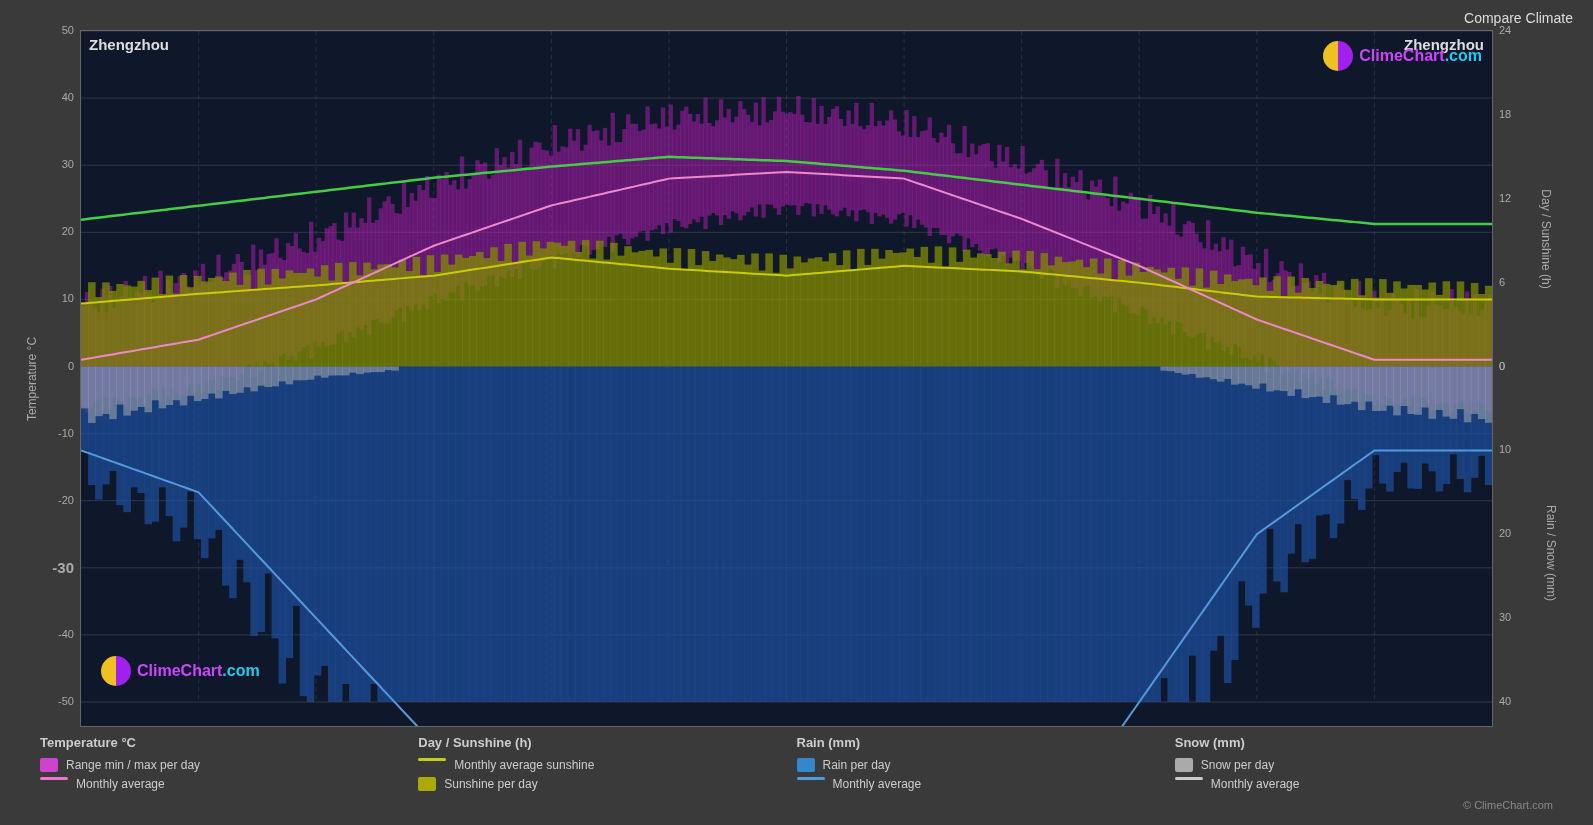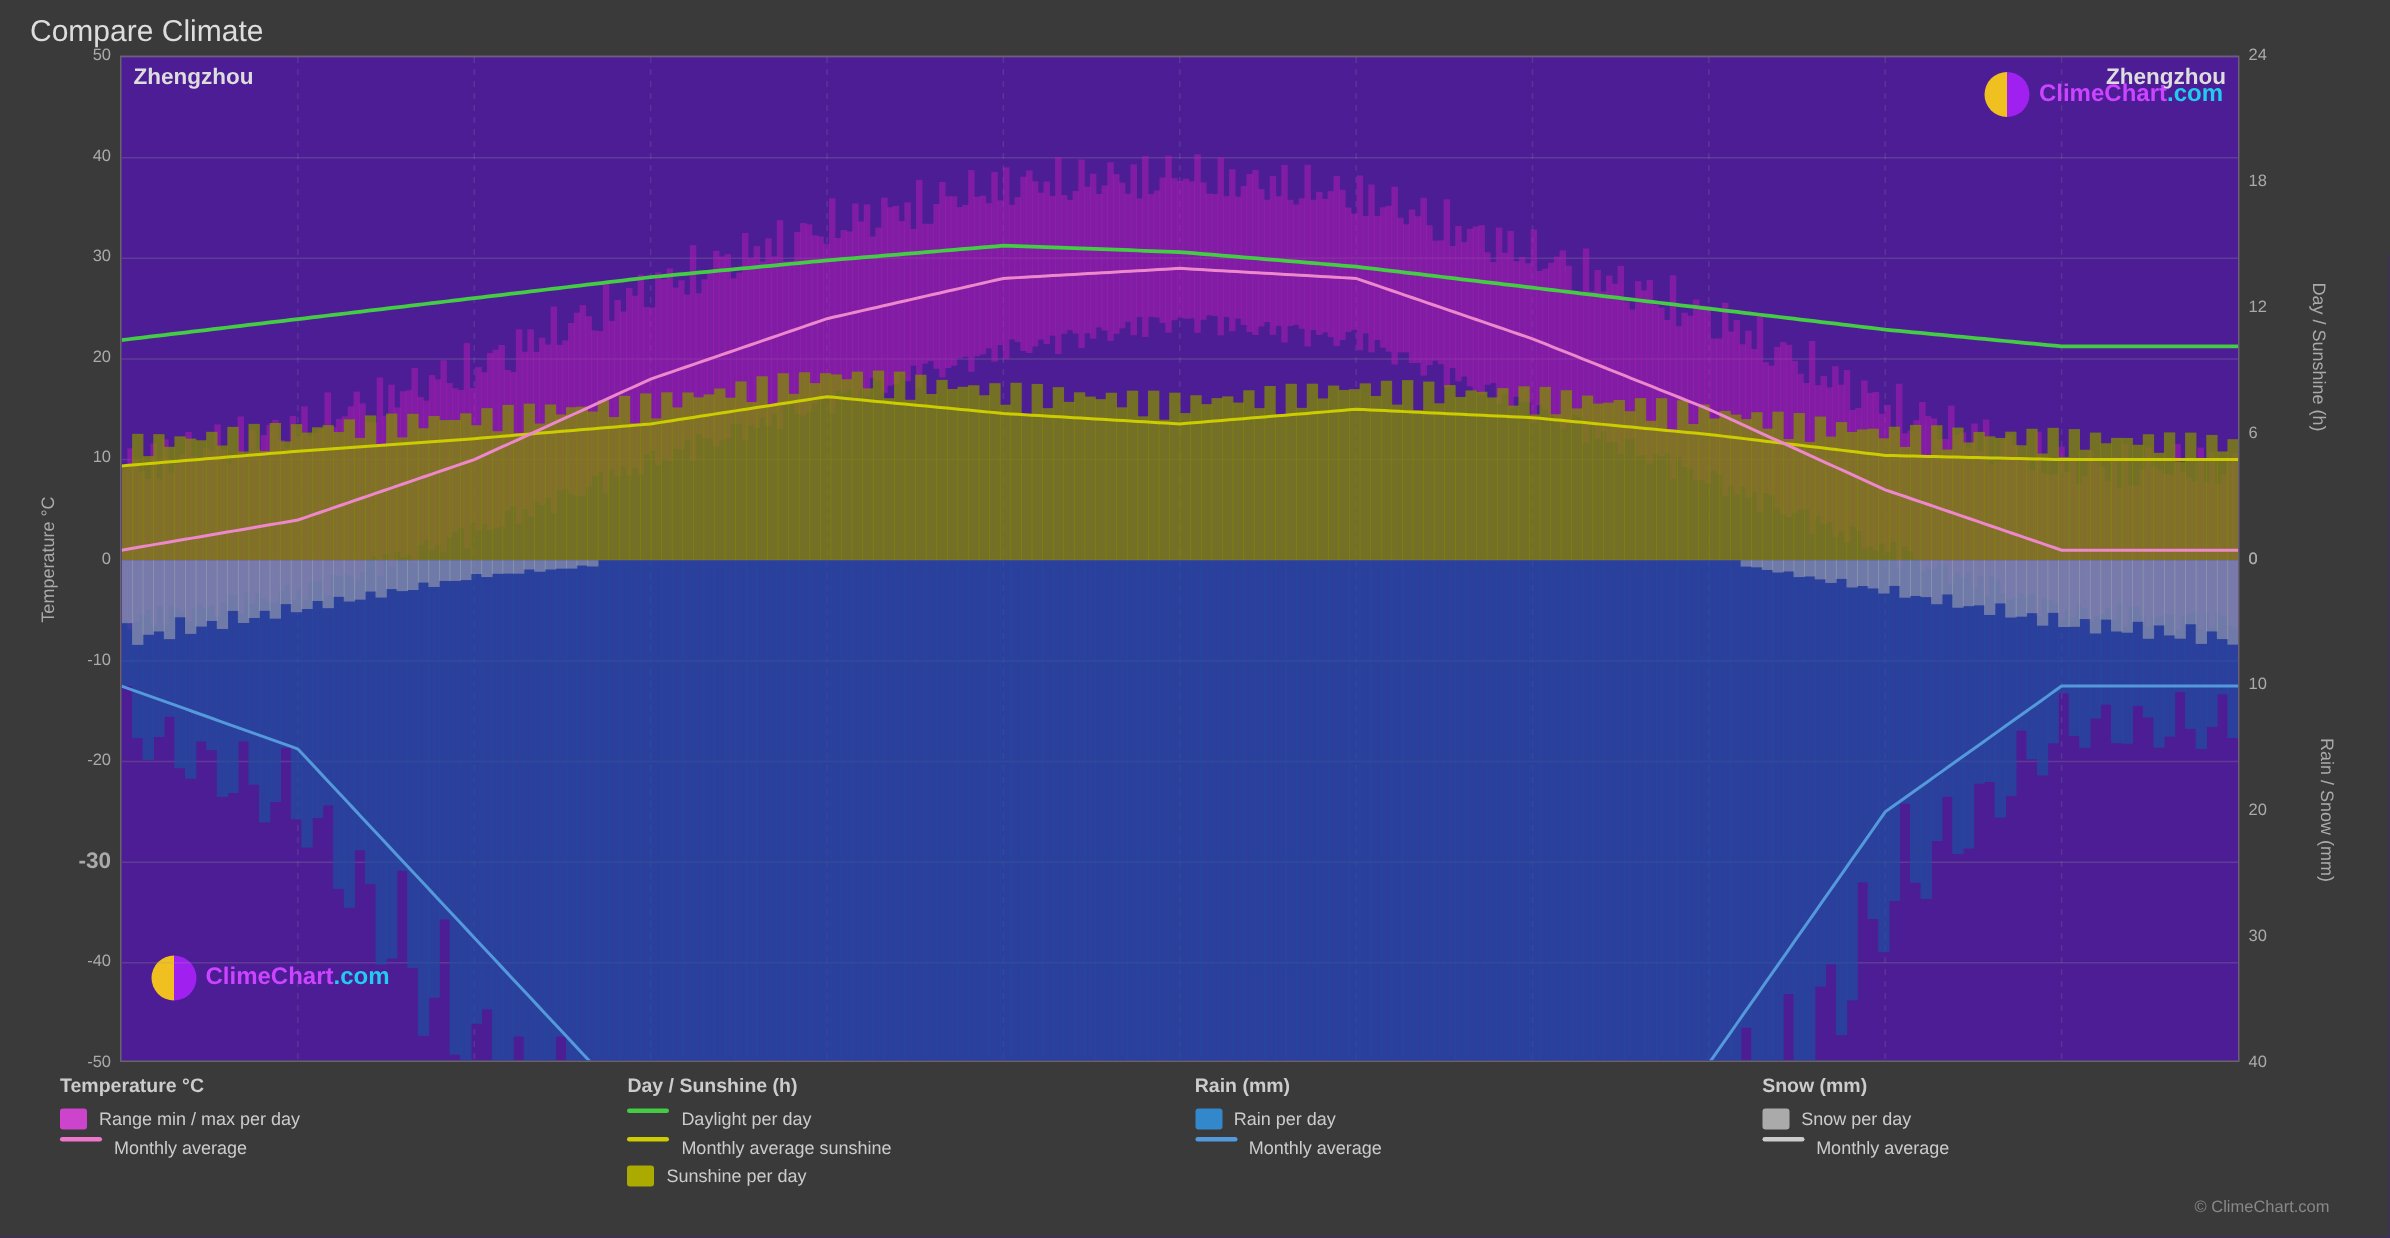--- a/index.html
+++ b/index.html
@@ -12,40 +12,40 @@
       color: #ccc;
     }
     .page-container {
       width: 1593px;
       height: 825px;
       display: flex;
       flex-direction: column;
       padding: 10px 20px;
     }
     .title {
-      text-align: left;
+      text-align: right;
       color: #ddd;
-      font-size: 20px;
+      font-size: 14px;
       font-weight: normal;
       margin-bottom: 4px;
     }
     .chart-area {
       display: flex;
       flex: 1;
       position: relative;
     }
     .chart-main {
       flex: 1;
       position: relative;
       border-left: 1px solid #666;
       border-right: 1px solid #666;
       border-top: 1px solid #666;
       border-bottom: 1px solid #666;
       overflow: hidden;
-      background: #4c1d95;
+      background: #0f172a;
     }
     .city-label-left {
       position: absolute;
       top: 5px;
       left: 8px;
       font-size: 15px;
       color: #ddd;
       font-weight: bold;
     }
     .city-label-right {
@@ -1141,24 +1141,20 @@
         <span>Range min / max per day</span>
       </div>
       <div class="legend-item">
         <div class="legend-line" style="background:#ee77cc;"></div>
         <span>Monthly average</span>
       </div>
     </div>
     <div class="legend-col">
       <div class="legend-col-title">Day / Sunshine (h)</div>
       <div class="legend-item">
-        <div class="legend-line" style="background:#44cc44;"></div>
-        <span>Daylight per day</span>
-      </div>
-      <div class="legend-item">
         <div class="legend-line" style="background:#cccc00;"></div>
         <span>Monthly average sunshine</span>
       </div>
       <div class="legend-item">
         <div class="legend-swatch" style="background:#aaaa00;"></div>
         <span>Sunshine per day</span>
       </div>
     </div>
     <div class="legend-col">
       <div class="legend-col-title">Rain (mm)</div>

